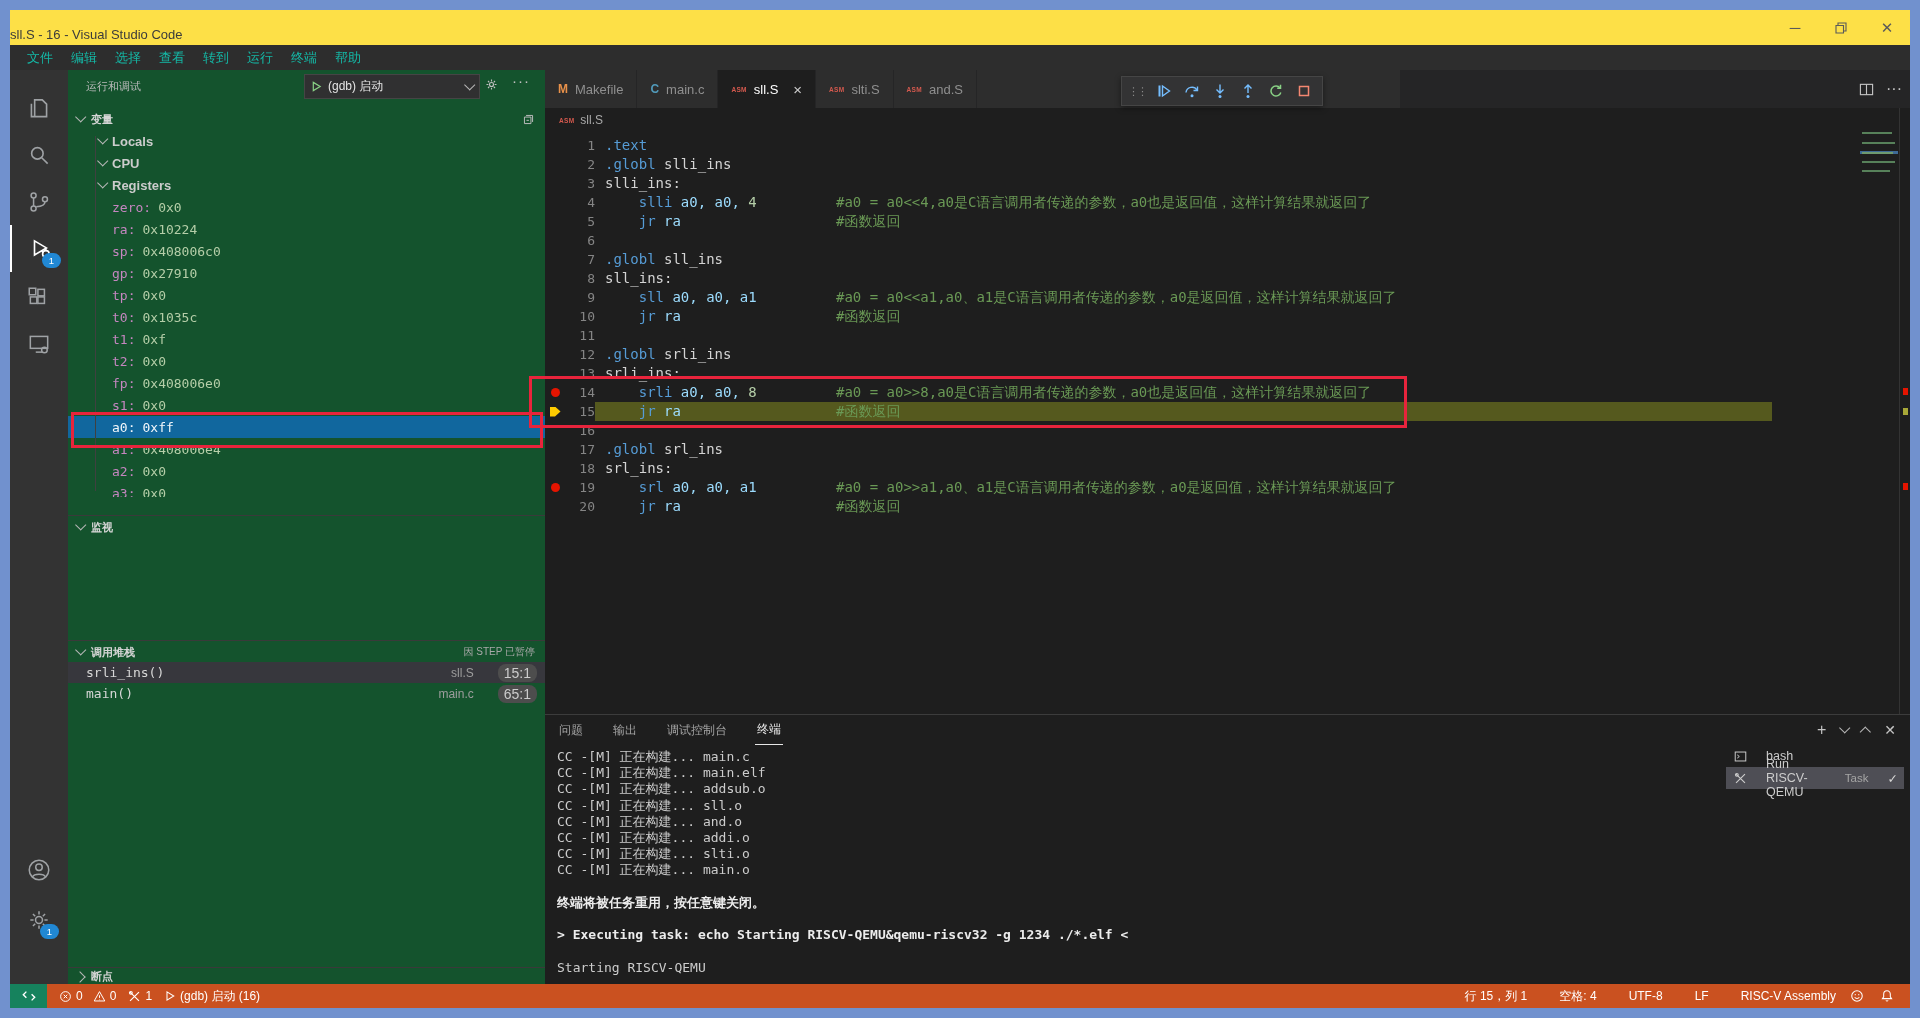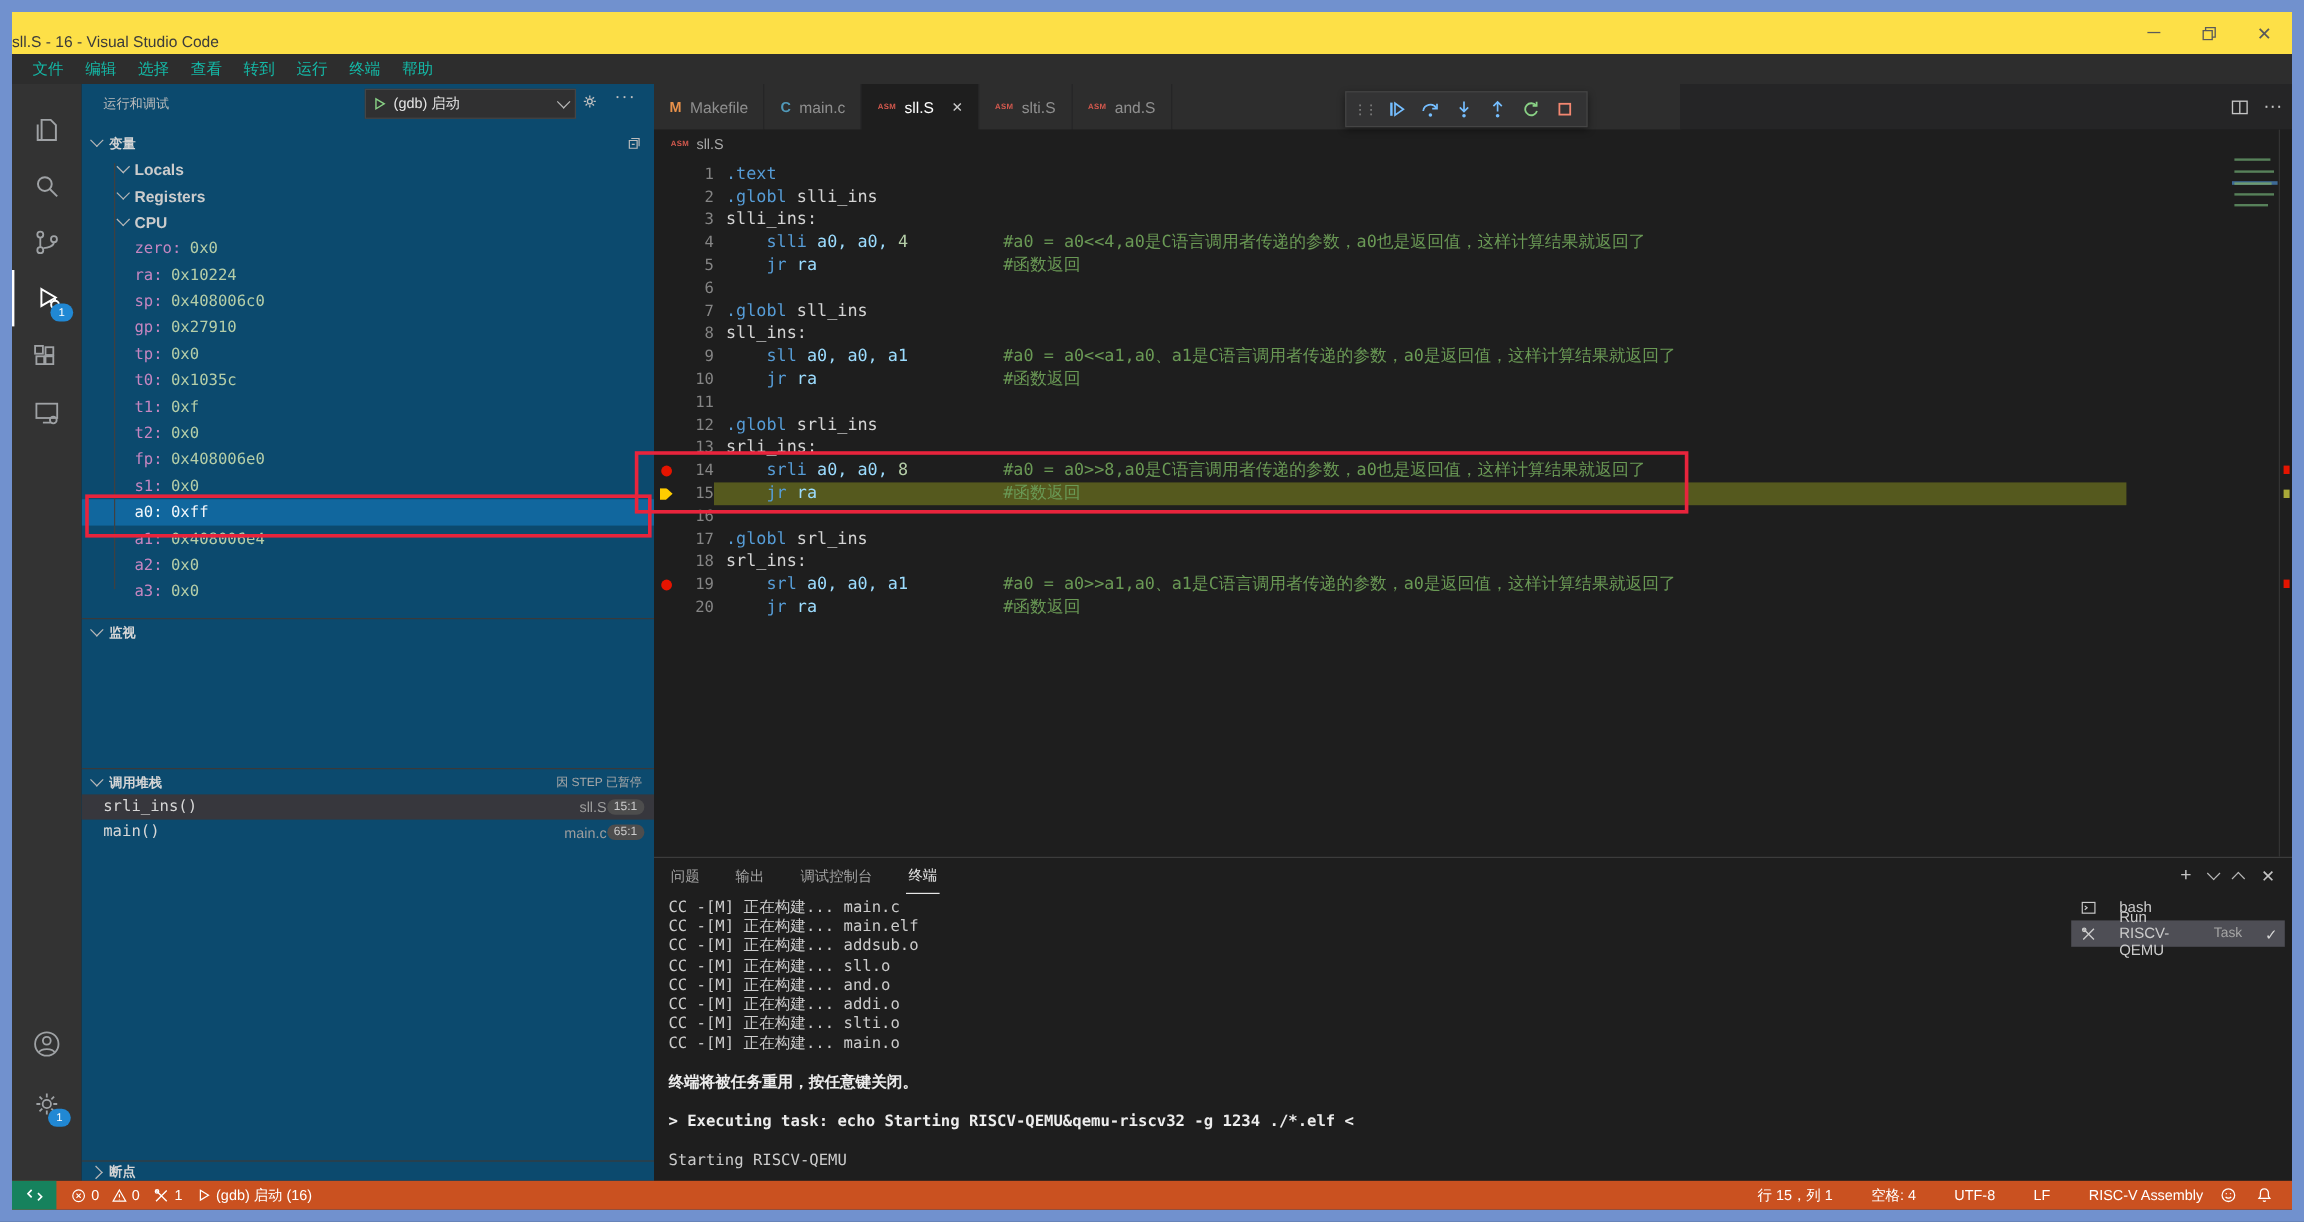--- a/index.html
+++ b/index.html
@@ -21,21 +21,21 @@
   .main{position:absolute;top:60px;left:0;right:0;bottom:24px;}
 
   
   .activitybar{position:absolute;left:0;top:0;bottom:0;width:58px;background:#333333;}
   .ab-icon{position:absolute;left:0;width:58px;height:47px;display:flex;align-items:center;justify-content:center;}
   .ab-icon.active{border-left:2px solid #fff;}
   .badge{position:absolute;right:9px;bottom:4px;min-width:15px;height:15px;border-radius:8px;background:#2188d4;
     color:#fff;font-size:9.5px;display:flex;align-items:center;justify-content:center;padding:0 2px;}
 
   
-  .sidebar{position:absolute;left:58px;top:0;bottom:0;width:477px;background:#0c4a6e;color:#cccccc;overflow:hidden;}
+  .sidebar{position:absolute;left:58px;top:0;bottom:0;width:477px;background:#14532d;color:#cccccc;overflow:hidden;}
   .sb-head{position:absolute;top:0;left:0;right:0;height:32px;}
   .sb-title{position:absolute;left:18px;top:9px;font-size:11px;color:#bbbbbb;}
   .launch-box{position:absolute;left:236px;top:4px;width:162px;height:23px;background:#303031;border:1px solid #454545;
     display:flex;align-items:center;gap:6px;padding:0 6px;font-size:12px;color:#e5e5e5;}
   .launch-box .sp{flex:1;}
   .sb-gear{position:absolute;left:416px;top:7px;}
   .sb-dots{position:absolute;left:444px;top:2px;color:#c0c0c0;font-size:15px;letter-spacing:1px;}
 
   .cv{display:inline-block;width:7px;height:7px;border-right:1.3px solid #b8b8b8;border-bottom:1.3px solid #b8b8b8;flex:none;}
   .cv.down{transform:rotate(45deg) translate(-1px,-2px);}
@@ -59,21 +59,21 @@
   .reg-val{color:#b5cea8;margin-left:7px;}
   .reg-row.sel{background:#11679e;}
   .reg-row.sel .reg-name,.reg-row.sel .reg-val{color:#f2f7fb;}
   .indent-guide{position:absolute;left:27px;top:66px;height:355px;width:1px;background:#404040;}
 
   #frames{position:absolute;top:592px;left:0;right:0;}
   .frame-row{height:21px;display:flex;align-items:center;padding:0 8px 0 18px;
     font-family:"DejaVu Sans Mono",monospace;font-size:13px;color:#d7d7d7;}
   .frame-row.active{background:#37373d;}
   .frame-file{margin-left:auto;color:#9d9d9d;font-family:"Liberation Sans",sans-serif;font-size:12px;}
-  .frame-pos{margin-left:0;background:#4d4d4d;color:#cccccc;border-radius:8px;font-size:10px;
+  .frame-pos{margin-left:24px;background:#4d4d4d;color:#cccccc;border-radius:8px;font-size:14px;
     padding:1px 6px;font-family:"Liberation Sans",sans-serif;}
 
   
   .editor{position:absolute;left:535px;top:0;right:0;bottom:0;background:#1e1e1e;}
   .tabbar{position:absolute;top:0;left:0;right:0;height:38px;background:#252526;display:flex;}
   .tab{height:38px;display:flex;align-items:center;gap:7px;padding:0 13px;background:#2d2d2d;color:#8f8f8f;
     font-size:13px;border-right:1px solid #252526;}
   .tab.active{background:#1e1e1e;color:#ffffff;}
   .tab.partial{width:250px;padding-left:160px;background:#2d2d2d;}
   .tab-close{margin-left:8px;font-size:15px;color:#cccccc;}
@@ -264,27 +264,27 @@
                 <path d="M5 3h8v8M3 5h8v8H3z M5.5 9h3"></path>
               </svg>
         </span>
       </div>
 
       <div id="var-tree">
             <div class="tree-row g1">
               <span class="cv down"></span>
               <span>Locals</span>
             </div>
+            <div class="tree-row g2">
+              <span class="cv down"></span>
+              <span>CPU</span>
+            </div>
             <div class="tree-row g1">
               <span class="cv down"></span>
               <span>Registers</span>
-            </div>
-            <div class="tree-row g2">
-              <span class="cv down"></span>
-              <span>CPU</span>
             </div>
             <div class="reg-row">
               <span class="reg-name">zero:</span>
               <span class="reg-val">0x0</span>
             </div>
             <div class="reg-row">
               <span class="reg-name">ra:</span>
               <span class="reg-val">0x10224</span>
             </div>
             <div class="reg-row">

